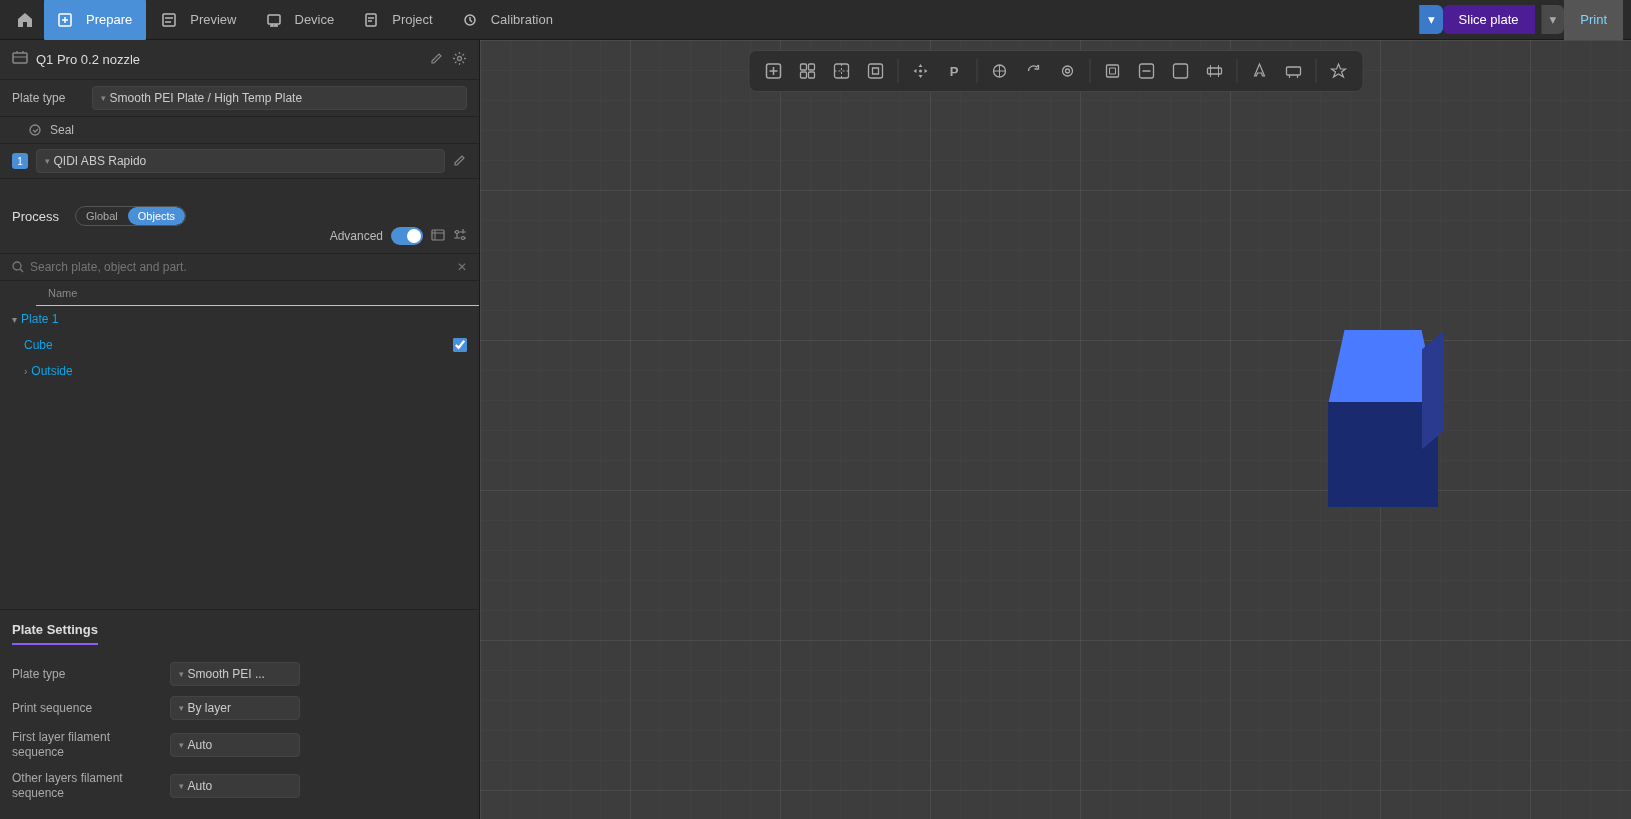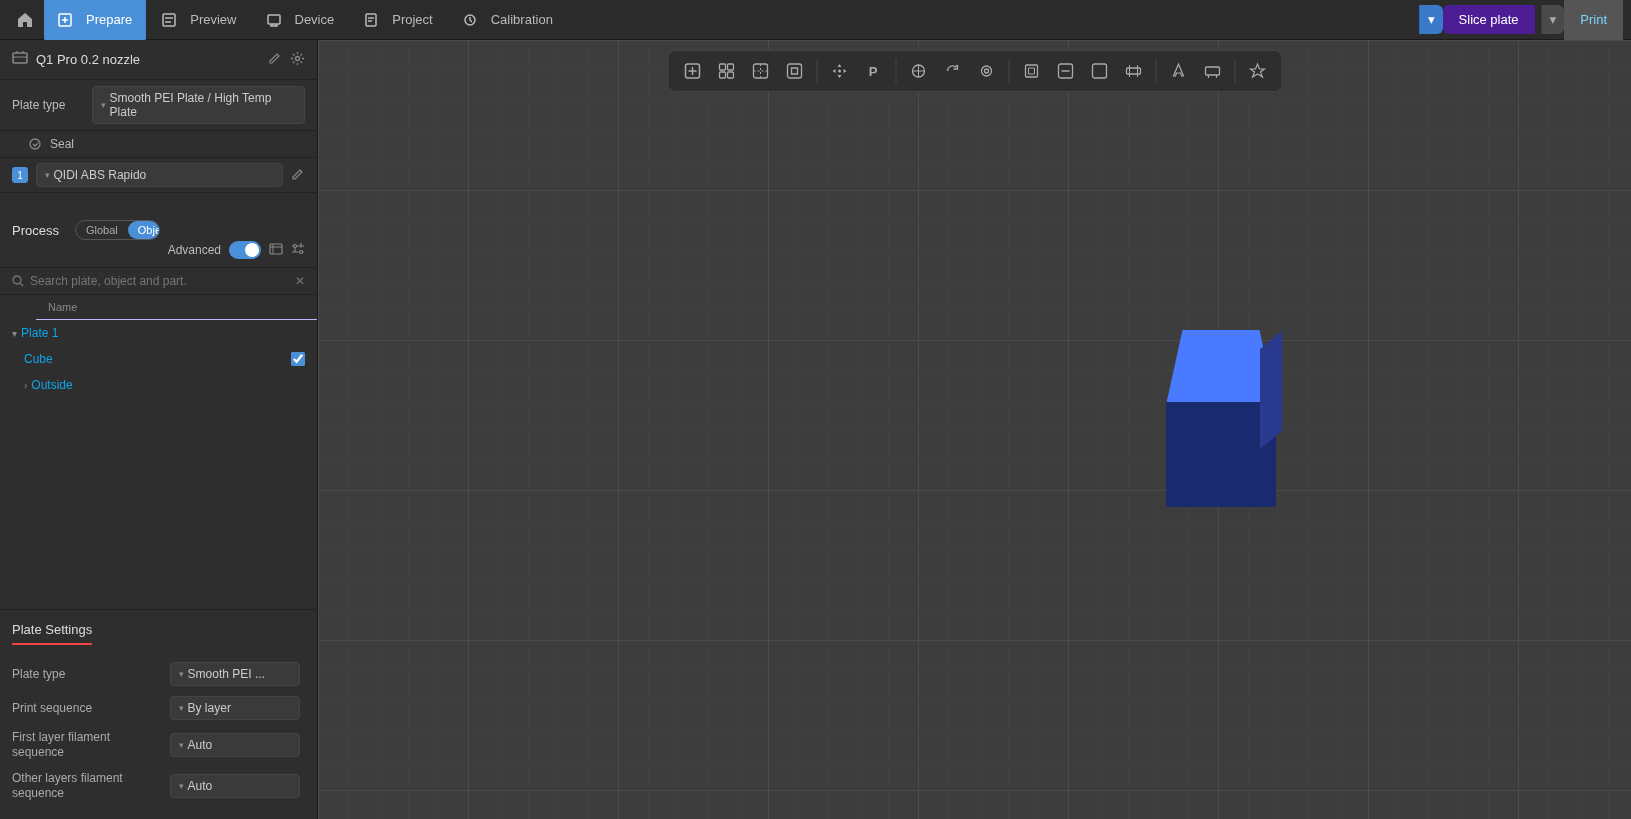--- a/index.html
+++ b/index.html
@@ -15,21 +15,21 @@
     .btn-slice-left { background: #4c1d95; color: white; border: none; border-radius: 6px 0 0 6px; padding: 7px 16px; cursor: pointer; font-size: 13px; font-weight: 500; }
     .btn-slice-dropdown { background: #3a7ac9; color: white; border: none; border-radius: 0 6px 6px 0; padding: 7px 8px; cursor: pointer; border-left: 1px solid #2a6ab9; }
     .btn-print-group { display: flex; align-items: center; }
     .btn-print-left { background: #555; color: #7dd3fc; border: none; border-radius: 6px 0 0 6px; padding: 22px 16px; cursor: pointer; font-size: 13px; font-weight: 500; }
     .btn-print-dropdown { background: #4a4a4a; color: #aaa; border: none; border-radius: 0 6px 6px 0; padding: 7px 8px; cursor: pointer; border-left: 1px solid #3a3a3a; }
 
     
     .main-layout { display: flex; flex: 1; overflow: hidden; }
 
     
-    .sidebar { width: 318px; background: #2e2e2e; border-right: 1px solid #1a1a1a; display: flex; flex-direction: column; overflow-y: auto; flex-shrink: 0; }
+    .sidebar { width: 480px; background: #2e2e2e; border-right: 1px solid #1a1a1a; display: flex; flex-direction: column; overflow-y: auto; flex-shrink: 0; }
 
     
     .sidebar-section { border-bottom: 1px solid #222; }
     .printer-row { display: flex; align-items: center; padding: 10px 12px; gap: 8px; }
     .printer-name { font-size: 13px; color: #ddd; flex: 1; }
     .printer-edit { color: #aaa; cursor: pointer; font-size: 12px; }
     .printer-settings { color: #aaa; cursor: pointer; font-size: 14px; }
 
     
     .plate-type-row { display: flex; align-items: center; padding: 6px 12px; gap: 10px; }
@@ -72,21 +72,21 @@
     .list-header { display: flex; align-items: center; padding: 6px 12px; border-bottom: 1px solid #c4b5fd; margin-left: 36px; }
     .list-col-name { font-size: 11px; color: #888; flex: 1; }
     .list-row { display: flex; align-items: center; padding: 6px 12px; cursor: pointer; }
     .list-row-indent { padding-left: 24px; }
     .chevron { color: #888; font-size: 10px; margin-right: 4px; }
     .list-name { font-size: 12px; color: #0ea5e9; flex: 1; }
     .list-checkbox { width: 14px; height: 14px; accent-color: #4a90d9; }
 
     
     .plate-settings { padding: 12px; border-top: 1px solid #222; }
-    .plate-settings-title { font-size: 13px; font-weight: 400; color: #ddd; margin-bottom: 12px; border-bottom: 2px solid #ef4444; padding-bottom: 6px; display: inline-block; }
+    .plate-settings-title { font-size: 13px; font-weight: 700; color: #ddd; margin-bottom: 12px; border-bottom: 2px solid #8b5cf6; padding-bottom: 6px; display: inline-block; }
     .setting-row { display: flex; align-items: center; padding: 5px 0; gap: 8px; }
     .setting-label { font-size: 12px; color: #aaa; width: 150px; flex-shrink: 0; }
     .setting-select { background: #3a3a3a; border: 1px solid #444; border-radius: 4px; padding: 4px 8px; color: #ccc; font-size: 12px; cursor: pointer; display: flex; align-items: center; gap: 4px; min-width: 130px; }
     .setting-checkbox { width: 14px; height: 14px; }
     .chevron-small { font-size: 9px; color: #888; }
 
     
     .viewport { flex: 1; position: relative; background: #3d3d3d; overflow: hidden; }
 
     

